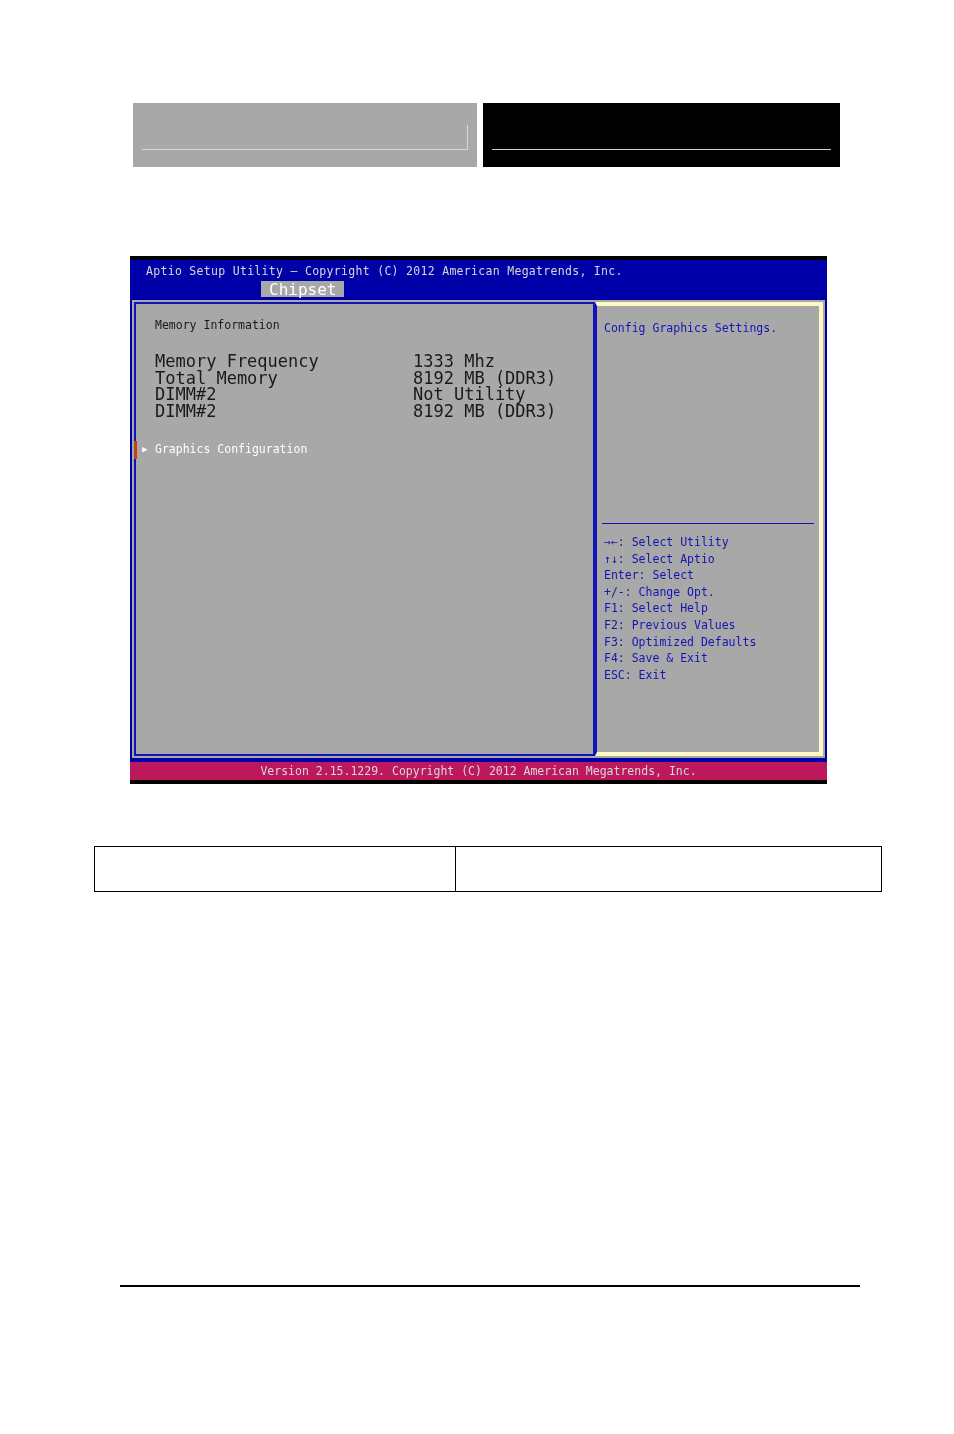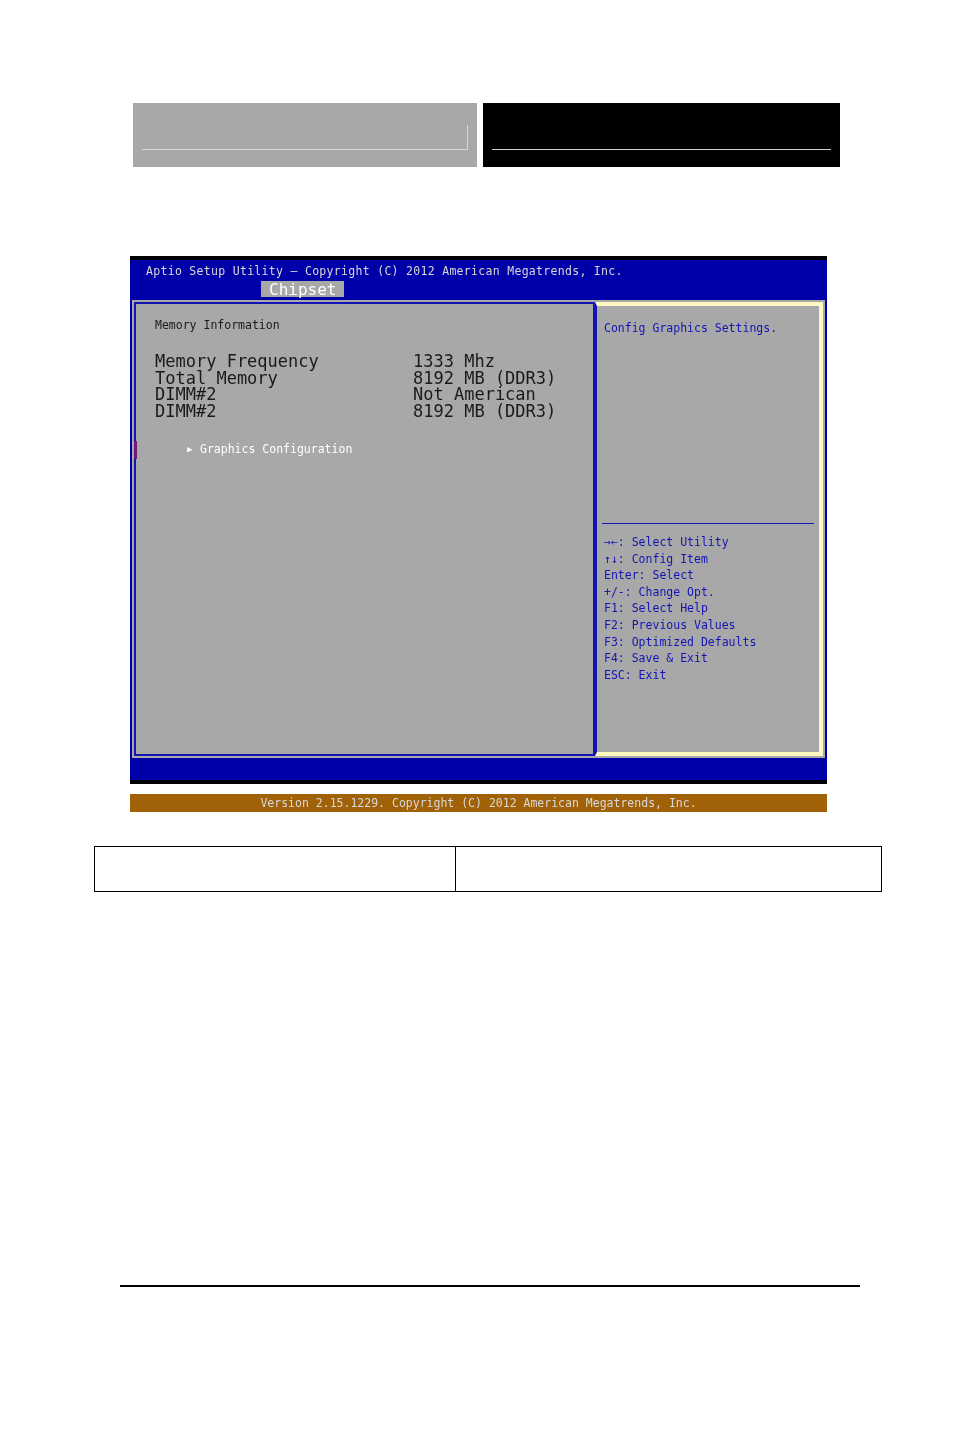--- a/index.html
+++ b/index.html
@@ -159,27 +159,26 @@
   }
   .mem-label { position: absolute; left: 0; top: 0; }
   .mem-value { position: absolute; left: 258px; top: 0; }
 
   #menu-item-graphics {
     position: absolute;
     left: -2px;
     top: 137px;
     width: 461px;
     height: 18px;
-    border-left: 3px solid #701a75;
+    border-left: 3px solid #c2410c;
     box-sizing: border-box;
     color: #ffffff;
     font-size: 11.5px;
     line-height: 17px;
     white-space: nowrap;
-    padding-left: 45px;
   }
   #graphics-arrow {
     display: inline-block;
     width: 13px;
     margin-left: 5px;
     color: #ffffff;
     font-size: 9px;
     vertical-align: 1px;
   }
 
@@ -212,27 +211,26 @@
   }
   .key-row { white-space: nowrap; height: 16.6px; }
 
   
   #bios-footer {
     position: absolute;
     left: 0;
     top: 506px;
     width: 100%;
     height: 18px;
-    background: #a16207;
+    background: #be185d;
     color: #d8d8d8;
     font-size: 11.5px;
     line-height: 18px;
     text-align: center;
     white-space: nowrap;
-    margin-top: 32px;
   }
   #bios-bottomstrip {
     position: absolute;
     left: 0;
     top: 524px;
     width: 100%;
     height: 4px;
     background: #000000;
   }
 
@@ -300,21 +298,21 @@
         <div class="mem-row">
           <span class="mem-label">Memory Frequency</span>
           <span class="mem-value">1333 Mhz</span>
         </div>
         <div class="mem-row">
           <span class="mem-label">Total Memory</span>
           <span class="mem-value">8192 MB (DDR3)</span>
         </div>
         <div class="mem-row">
           <span class="mem-label">DIMM#2</span>
-          <span class="mem-value">Not American</span>
+          <span class="mem-value">Not Utility</span>
         </div>
         <div class="mem-row">
           <span class="mem-label">DIMM#2</span>
           <span class="mem-value">8192 MB (DDR3)</span>
         </div>
       </div>
 
       <div id="menu-item-graphics">
         <span id="graphics-arrow">▶</span><span>Graphics Configuration</span>
       </div>
@@ -322,21 +320,21 @@
     </div>
 
     <div id="panel-right">
 
       <div id="help-text">Config Graphics Settings.</div>
 
       <div id="help-divider"></div>
 
       <div id="key-legend">
         <div class="key-row">→←: Select Utility</div>
-        <div class="key-row">↑↓: Config Item</div>
+        <div class="key-row">↑↓: Select Aptio</div>
         <div class="key-row">Enter: Select</div>
         <div class="key-row">+/-: Change Opt.</div>
         <div class="key-row">F1: Select Help</div>
         <div class="key-row">F2: Previous Values</div>
         <div class="key-row">F3: Optimized Defaults</div>
         <div class="key-row">F4: Save &amp; Exit</div>
         <div class="key-row">ESC: Exit</div>
       </div>
 
     </div>

